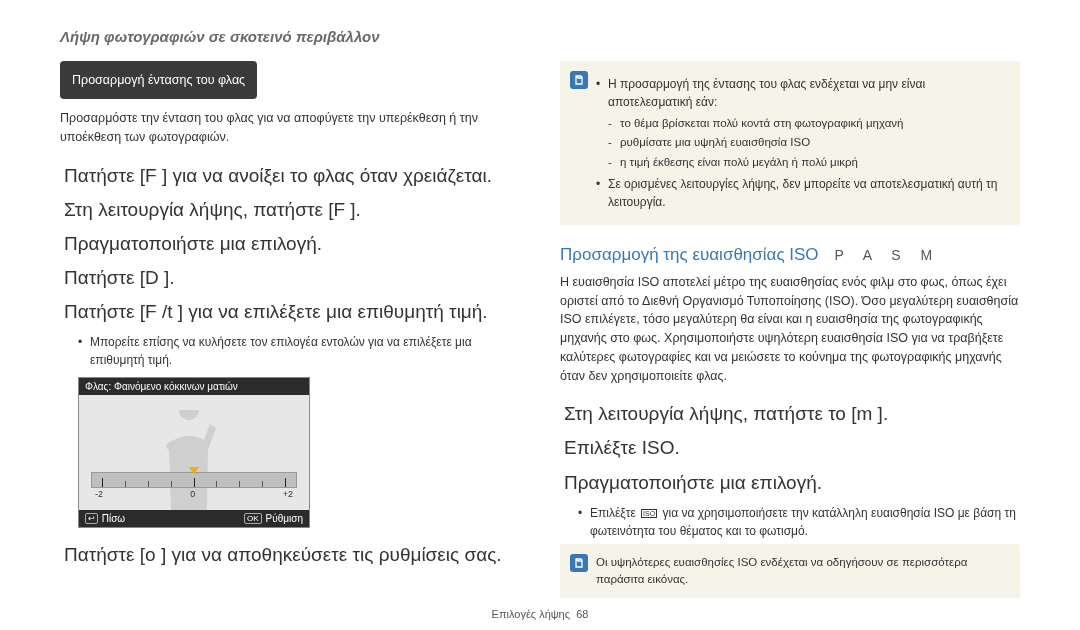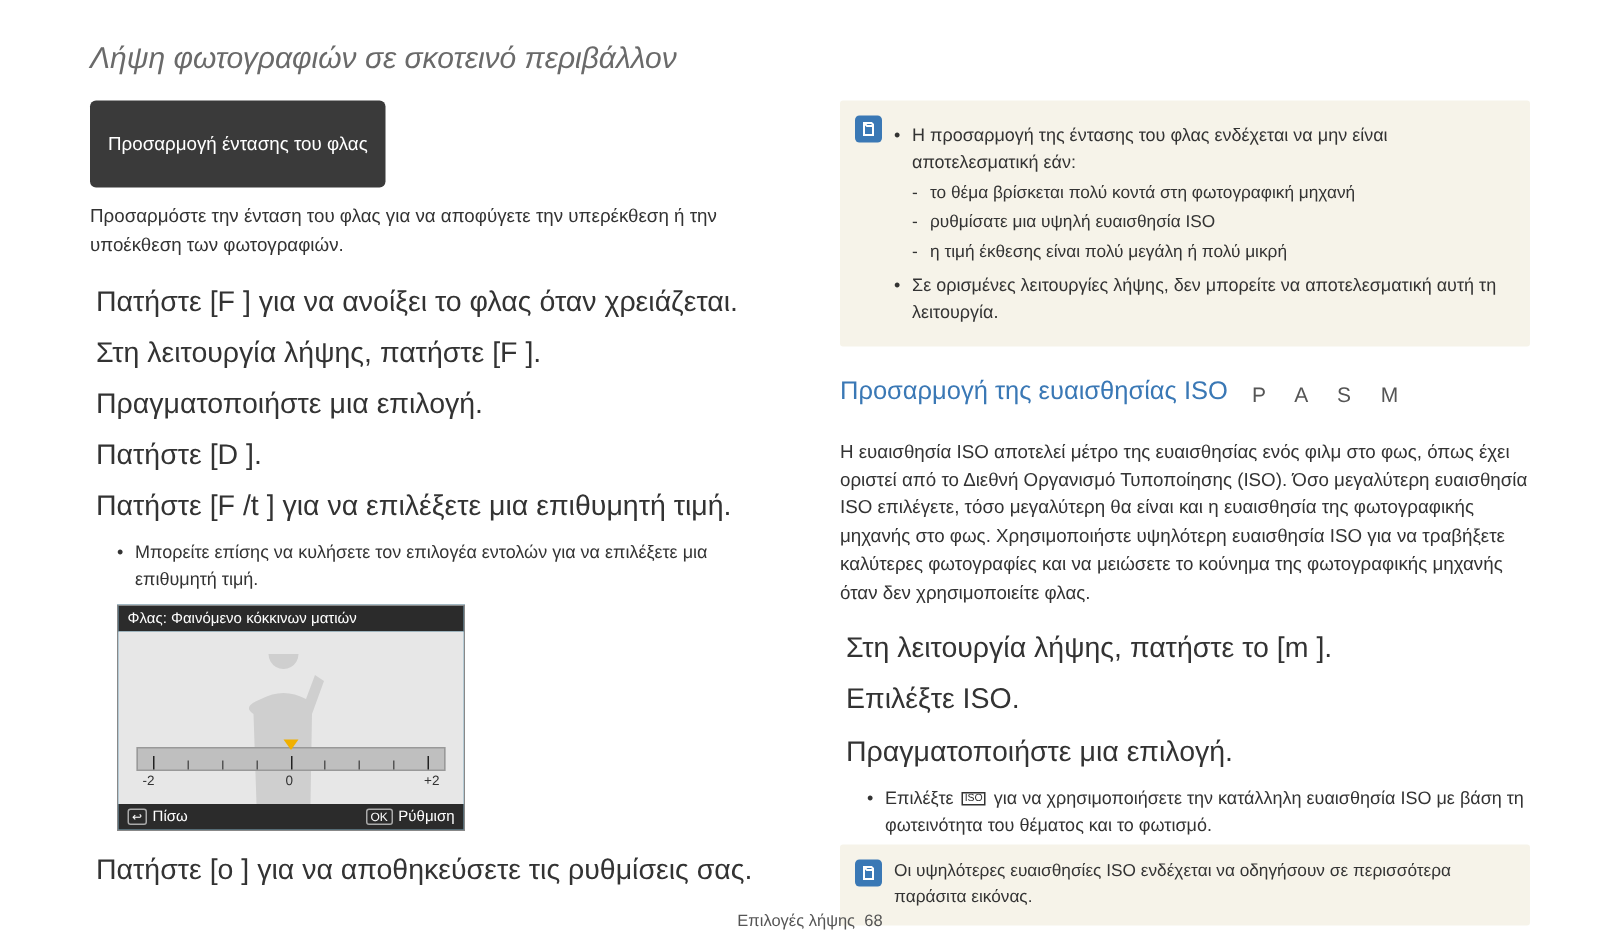--- a/index.html
+++ b/index.html
@@ -9,37 +9,38 @@
     color: #333;
     width: 1080px;
     height: 630px;
     overflow: hidden;
     box-sizing: border-box;
     padding: 28px 60px 0 60px;
     font-size: 12px;
   }
   .header-bar {
     color: #6a6a6a;
-    font-size: 20px;
+    font-size: 15px;
     font-style: italic;
     margin-bottom: 16px;
+    font-weight: bold;
   }
   .columns {
     display: flex;
     gap: 40px;
   }
   .col {
     flex: 1;
     min-width: 0;
   }
   .pill {
     display: inline-block;
     background: #3a3a3a;
     color: #fff;
-    padding: 22px 12px;
+    padding: 12px 12px;
     border-radius: 4px;
     font-size: 12.5px;
     margin-bottom: 6px;
   }
   .para {
     font-size: 12.5px;
     line-height: 1.5;
     margin: 4px 0 12px 0;
     color: #333;
   }
@@ -71,21 +72,21 @@
   .subbullet::before {
     content: "-";
     position: absolute;
     left: 0;
     top: 0;
   }
   .screenshot {
     width: 230px;
     border: 1px solid #888;
     margin: 8px 0 10px 18px;
-    background: #7dd3fc;
+    background: #4d7c0f;
   }
   .ss-title {
     background: #2b2b2b;
     color: #fff;
     font-size: 10px;
     padding: 3px 6px;
   }
   .ss-body {
     position: relative;
     height: 115px;
@@ -180,23 +181,23 @@
     justify-content: center;
     font-size: 12px;
   }
   .note-box .bullet { margin-left: 0; }
   .note-box .subbullet { margin-left: 12px; }
   .section-title {
     color: #3a78b5;
     font-size: 17px;
     font-weight: 400;
     display: flex;
-    align-items: flex-end;
+    align-items: center;
     gap: 16px;
-    margin-bottom: 21px;
+    margin-bottom: 8px;
   }
   .mode-letters {
     color: #555;
     font-size: 14px;
     letter-spacing: 8px;
     font-weight: 400;
   }
   .footer {
     text-align: center;
     font-size: 11px;

